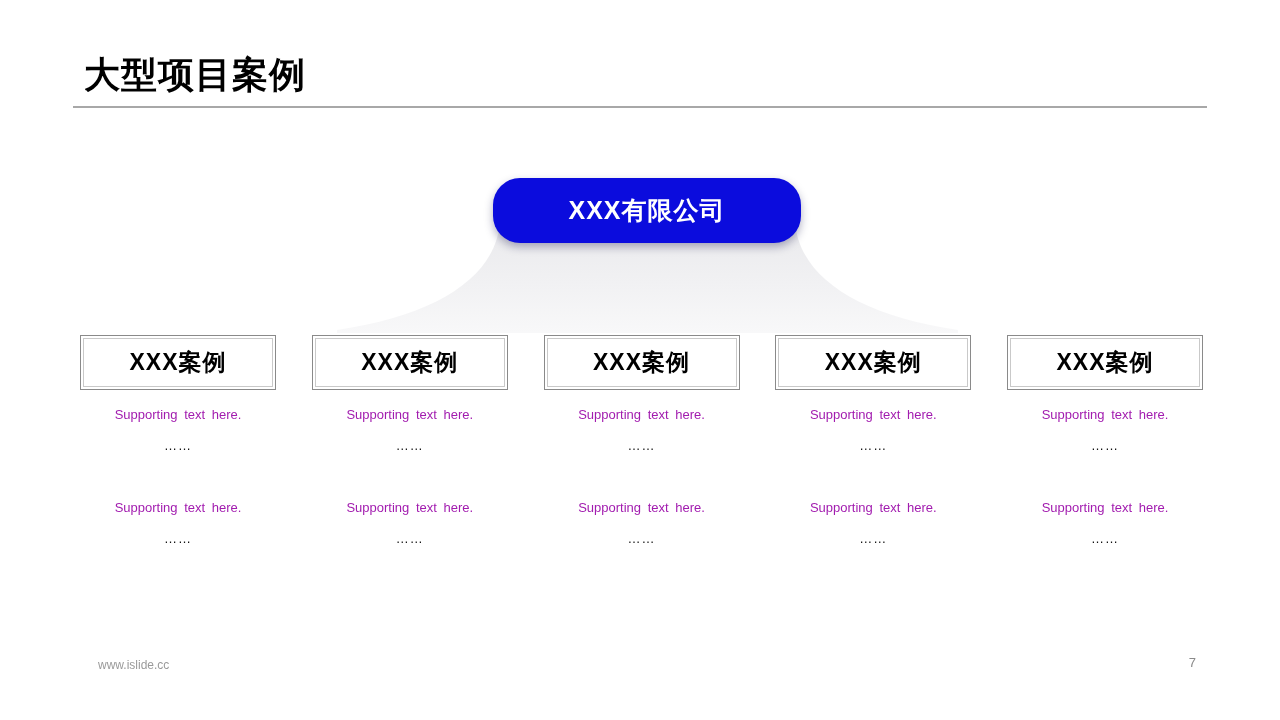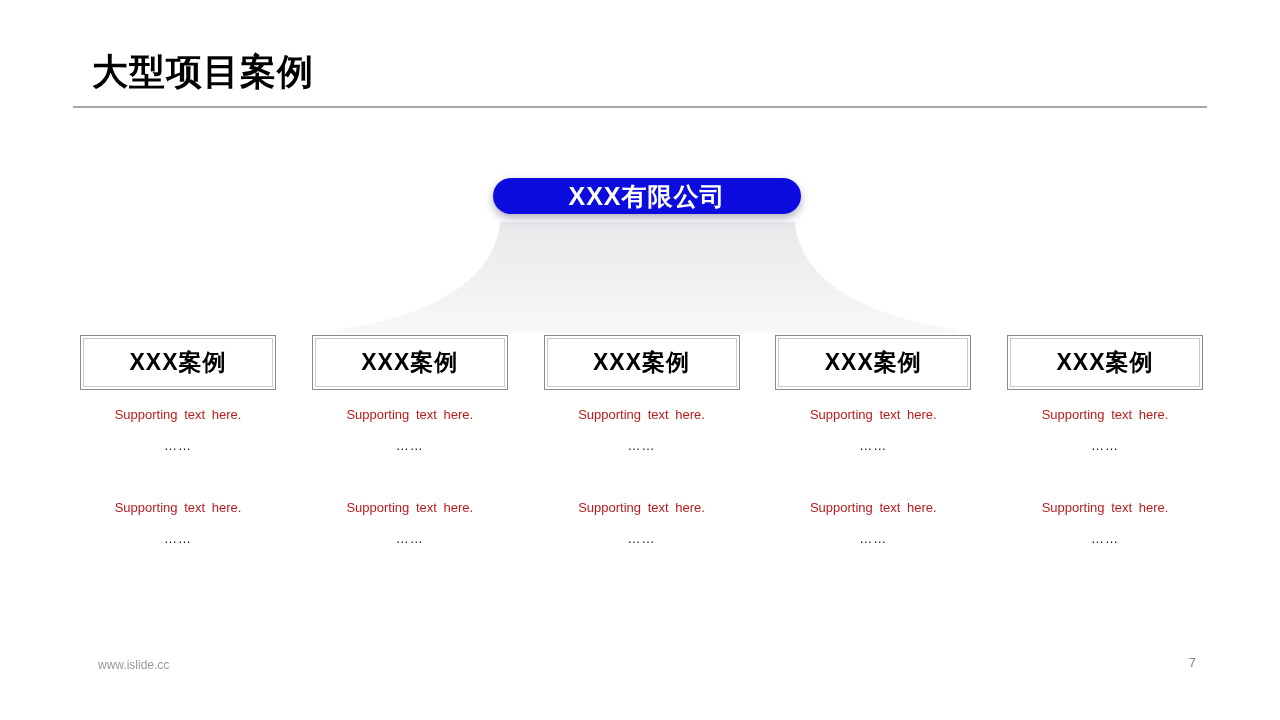--- a/index.html
+++ b/index.html
@@ -12,28 +12,28 @@
     width: 1280px;
     height: 720px;
     background: #ffffff;
     overflow: hidden;
     font-family: "Liberation Sans", "DejaVu Sans", sans-serif;
   }
 
   
   .slide-title {
     position: absolute;
-    left: 92px;
+    left: 84px;
     top: 54px;
     font-size: 36px;
     line-height: 42px;
     font-weight: 900;
     color: #000000;
     letter-spacing: 1px;
-    font-family: Liberation Mono, monospace;
+    font-family: Liberation Sans, sans-serif;
     text-align: right;
   }
   .title-rule {
     position: absolute;
     left: 73px;
     top: 106px;
     width: 1134px;
     height: 0;
     border-top: 2px solid #a8a8a8;
   }
@@ -46,21 +46,21 @@
     width: 700px;
     height: 113px;
   }
 
   
   .company-pill {
     position: absolute;
     left: 493px;
     top: 178px;
     width: 308px;
-    height: 36px;
+    height: 65px;
     border-radius: 27px;
     display: flex;
     align-items: center;
     justify-content: center;
     color: #ffffff;
     font-size: 25px;
     font-weight: bold;
     letter-spacing: 1px;
     box-shadow: 0 4px 8px rgba(30, 30, 80, 0.35);
   }
@@ -89,21 +89,21 @@
     justify-content: center;
     font-size: 23px;
     font-weight: 900;
     color: #000000;
     letter-spacing: 1px;
   }
   .support-block { margin-top: 17px; }
   .support-block.second { margin-top: 47px; }
   .support-line {
     font-size: 13px;
-    color: #b91c1c;
+    color: #a21caf;
     margin: 16px;
     word-spacing: 3px;
   }
   .dots-line {
     font-size: 13px;
     color: #141414;
     margin: 11px 0 0 0;
     letter-spacing: 1px;
   }
 

